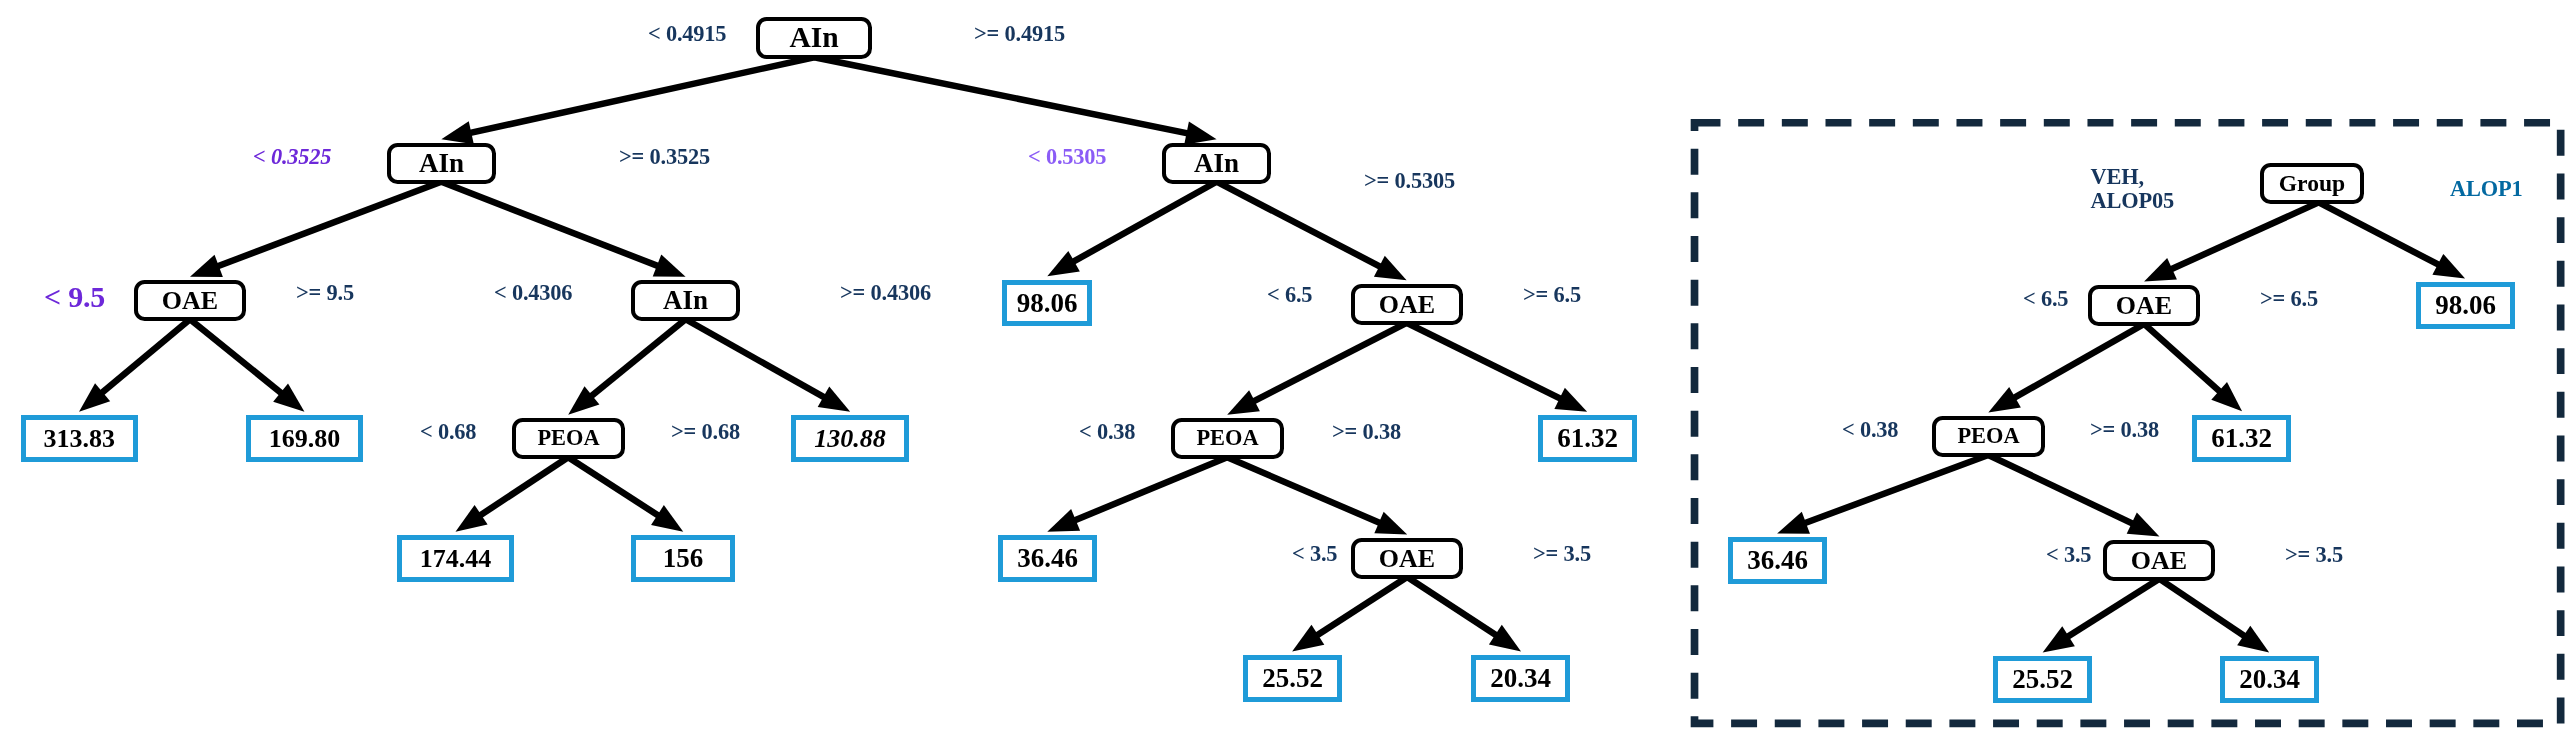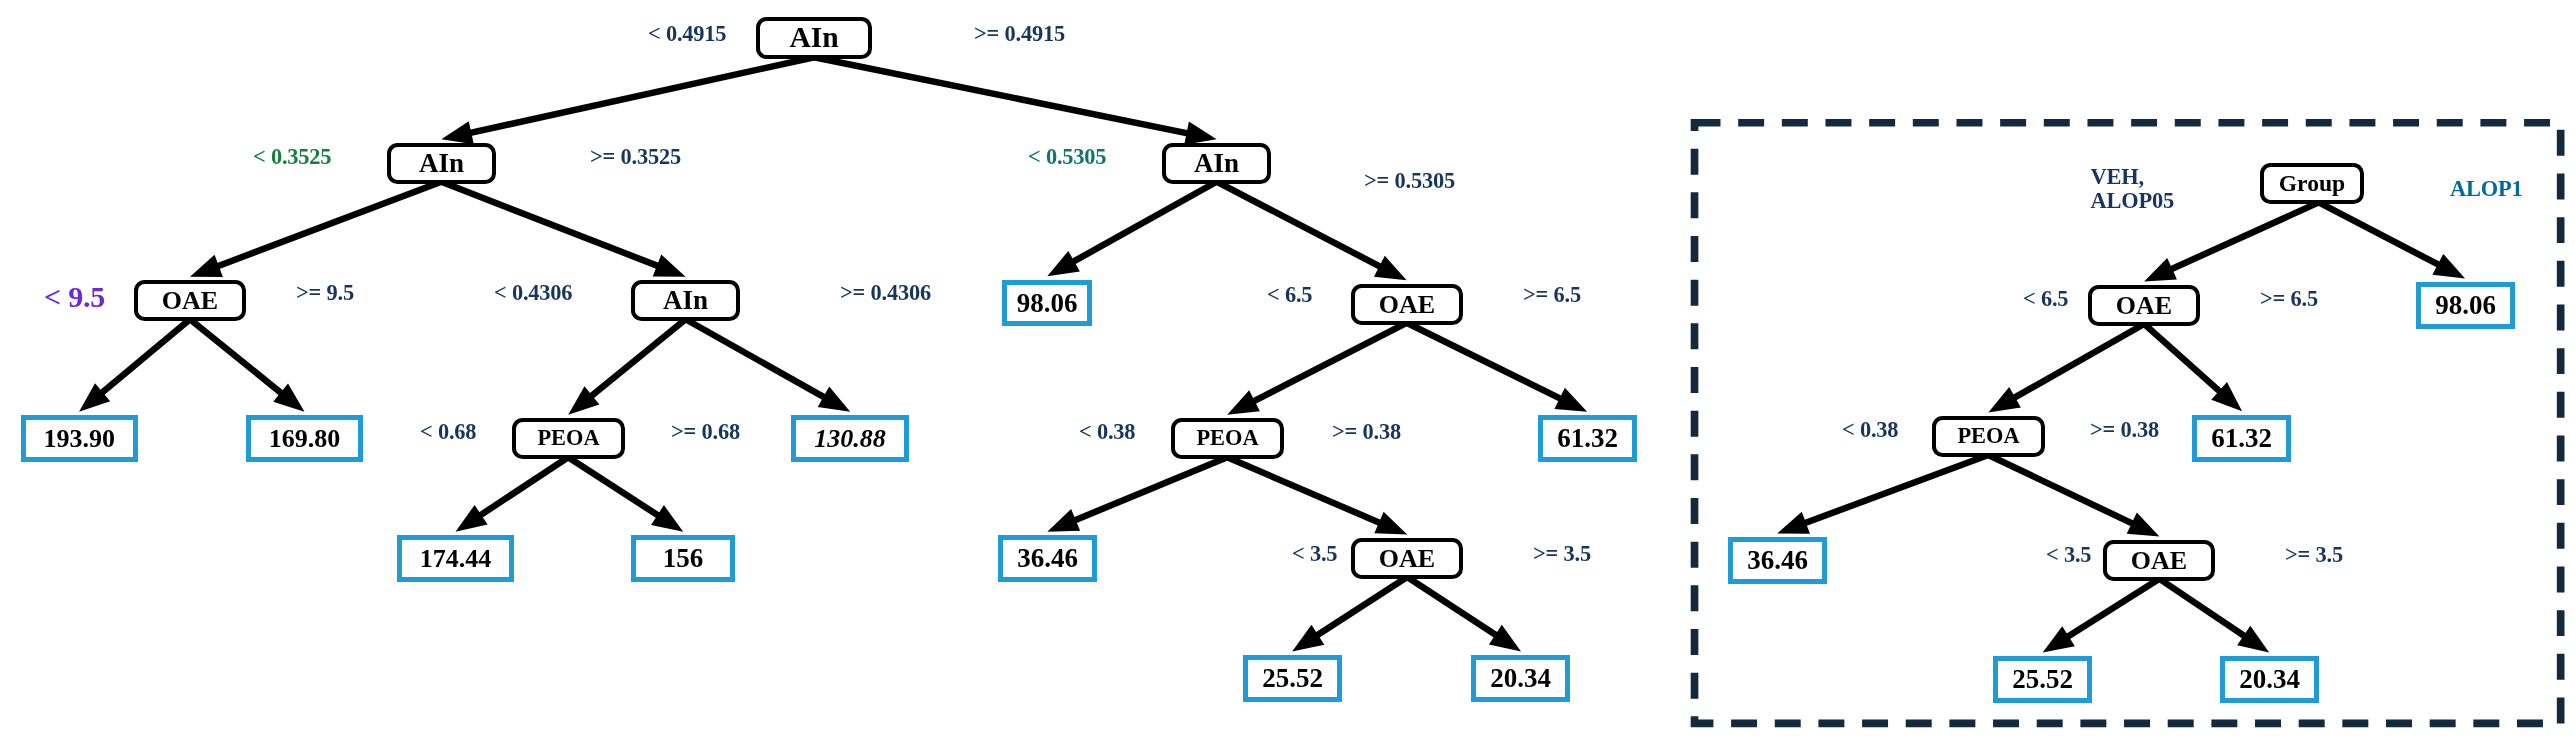--- a/index.html
+++ b/index.html
@@ -84,21 +84,21 @@
       <polygon points="3846,1106 3791.685064815043,1093.594847205539 3813.9964907043613,1060.395445482233" class="arrowhead"></polygon>
     </svg>
   <div id="nodes-layer">
       <div class="node-box" style="left: 756px; top: 17px; width: 116px; height: 42px; font-size: 29.5px;">AIn</div>
       <div class="node-box" style="left: 387px; top: 143px; width: 109px; height: 41px; font-size: 27px;">AIn</div>
       <div class="node-box" style="left: 1162px; top: 143px; width: 109px; height: 41px; font-size: 27px;">AIn</div>
       <div class="node-box" style="left: 134px; top: 280px; width: 112px; height: 41px; font-size: 26px;">OAE</div>
       <div class="node-box" style="left: 631px; top: 280px; width: 109px; height: 41px; font-size: 27px;">AIn</div>
       <div class="leaf-box" style="left: 1002px; top: 280px; width: 90px; height: 46px; font-size: 27px;">98.06</div>
       <div class="node-box" style="left: 1351px; top: 284px; width: 112px; height: 41px; font-size: 26px;">OAE</div>
-      <div class="leaf-box" style="left: 20.7px; top: 415px; width: 117px; height: 47px; font-size: 26px;">193.90</div>
+      <div class="leaf-box" style="left: 20.7px; top: 415px; width: 117px; height: 47px; font-size: 26px;">313.83</div>
       <div class="leaf-box" style="left: 246px; top: 415px; width: 117px; height: 47px; font-size: 26px;">169.80</div>
       <div class="node-box" style="left: 512px; top: 418px; width: 113px; height: 41px; font-size: 22.4px;">PEOA</div>
       <div class="leaf-box" style="left: 791px; top: 415px; width: 118px; height: 47px; font-size: 26px; font-style: italic;">130.88</div>
       <div class="node-box" style="left: 1171px; top: 418px; width: 113px; height: 41px; font-size: 22.4px;">PEOA</div>
       <div class="leaf-box" style="left: 1538px; top: 415px; width: 99px; height: 47px; font-size: 27px;">61.32</div>
       <div class="leaf-box" style="left: 397px; top: 535px; width: 117px; height: 47px; font-size: 26px;">174.44</div>
       <div class="leaf-box" style="left: 631px; top: 535px; width: 104px; height: 47px; font-size: 27px;">156</div>
       <div class="leaf-box" style="left: 998px; top: 535px; width: 99px; height: 47px; font-size: 27px;">36.46</div>
       <div class="node-box" style="left: 1351px; top: 538px; width: 112px; height: 41px; font-size: 26px;">OAE</div>
       <div class="leaf-box" style="left: 1243px; top: 655px; width: 99px; height: 47px; font-size: 27px;">25.52</div>
@@ -109,23 +109,23 @@
       <div class="node-box" style="left: 1932px; top: 416px; width: 113px; height: 41px; font-size: 22.4px;">PEOA</div>
       <div class="leaf-box" style="left: 2192px; top: 415px; width: 99px; height: 47px; font-size: 27px;">61.32</div>
       <div class="leaf-box" style="left: 1728px; top: 537px; width: 99px; height: 47px; font-size: 27px;">36.46</div>
       <div class="node-box" style="left: 2103px; top: 540px; width: 112px; height: 41px; font-size: 26px;">OAE</div>
       <div class="leaf-box" style="left: 1993px; top: 656px; width: 99px; height: 47px; font-size: 27px;">25.52</div>
       <div class="leaf-box" style="left: 2220px; top: 656px; width: 99px; height: 47px; font-size: 27px;">20.34</div>
     </div>
   <div id="labels-layer">
       <div class="edge-label" style="left: 648px; top: 22.4px; font-size: 22.4px; color: rgb(23, 54, 93);">&lt; 0.4915</div>
       <div class="edge-label" style="left: 974px; top: 22.4px; font-size: 22.4px; color: rgb(23, 54, 93);">&gt;= 0.4915</div>
-      <div class="edge-label" style="left: 253px; top: 145px; font-size: 22.4px; color: #15803d;">&lt; 0.3525</div>
-      <div class="edge-label" style="left: 590px; top: 145px; font-size: 22.4px; color: rgb(23, 54, 93);">&gt;= 0.3525</div>
-      <div class="edge-label" style="left: 1028px; top: 145px; font-size: 22.4px; color: #0f766e;">&lt; 0.5305</div>
+      <div class="edge-label" style="left: 253px; top: 145px; font-size: 22.4px; color: #6d28d9; font-style: italic;">&lt; 0.3525</div>
+      <div class="edge-label" style="left: 619px; top: 145px; font-size: 22.4px; color: rgb(23, 54, 93);">&gt;= 0.3525</div>
+      <div class="edge-label" style="left: 1028px; top: 145px; font-size: 22.4px; color: #8b5cf6;">&lt; 0.5305</div>
       <div class="edge-label" style="left: 1364px; top: 145px; font-size: 22.4px; color: rgb(23, 54, 93); margin-top: 24px;">&gt;= 0.5305</div>
       <div class="edge-label" style="left: 44px; top: 281px; font-size: 30px; color: #6d28d9;">&lt; 9.5</div>
       <div class="edge-label" style="left: 296px; top: 281px; font-size: 22.4px; color: rgb(23, 54, 93);">&gt;= 9.5</div>
       <div class="edge-label" style="left: 494px; top: 281px; font-size: 22.4px; color: rgb(23, 54, 93);">&lt; 0.4306</div>
       <div class="edge-label" style="left: 840px; top: 281px; font-size: 22.4px; color: rgb(23, 54, 93);">&gt;= 0.4306</div>
       <div class="edge-label" style="left: 1267px; top: 283px; font-size: 22.4px; color: rgb(23, 54, 93);">&lt; 6.5</div>
       <div class="edge-label" style="left: 1523px; top: 283px; font-size: 22.4px; color: rgb(23, 54, 93);">&gt;= 6.5</div>
       <div class="edge-label" style="left: 420px; top: 420px; font-size: 22.4px; color: rgb(23, 54, 93);">&lt; 0.68</div>
       <div class="edge-label" style="left: 671px; top: 420px; font-size: 22.4px; color: rgb(23, 54, 93);">&gt;= 0.68</div>
       <div class="edge-label" style="left: 1079px; top: 420px; font-size: 22.4px; color: rgb(23, 54, 93);">&lt; 0.38</div>

